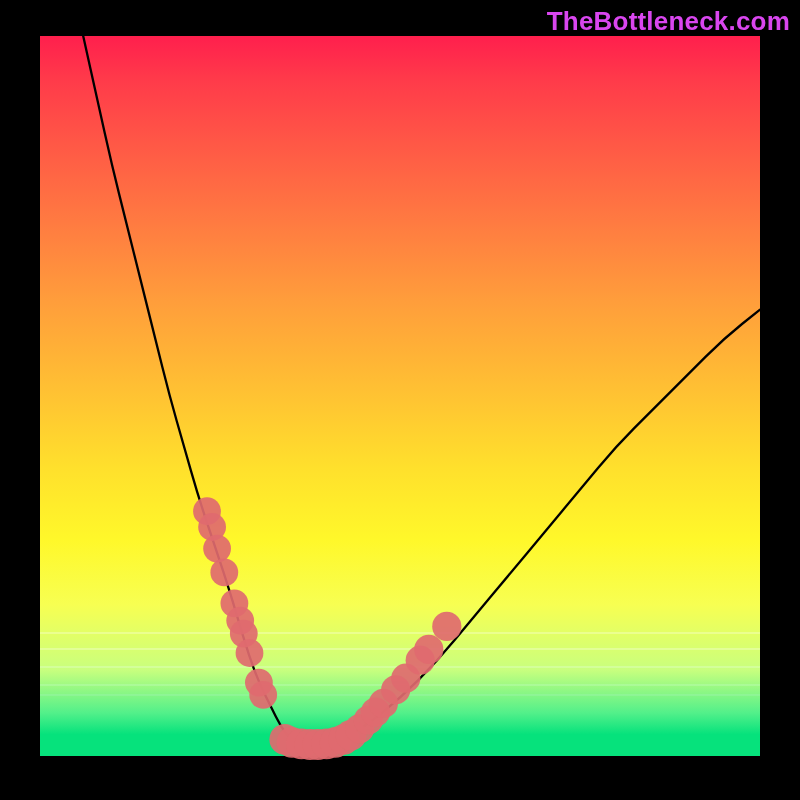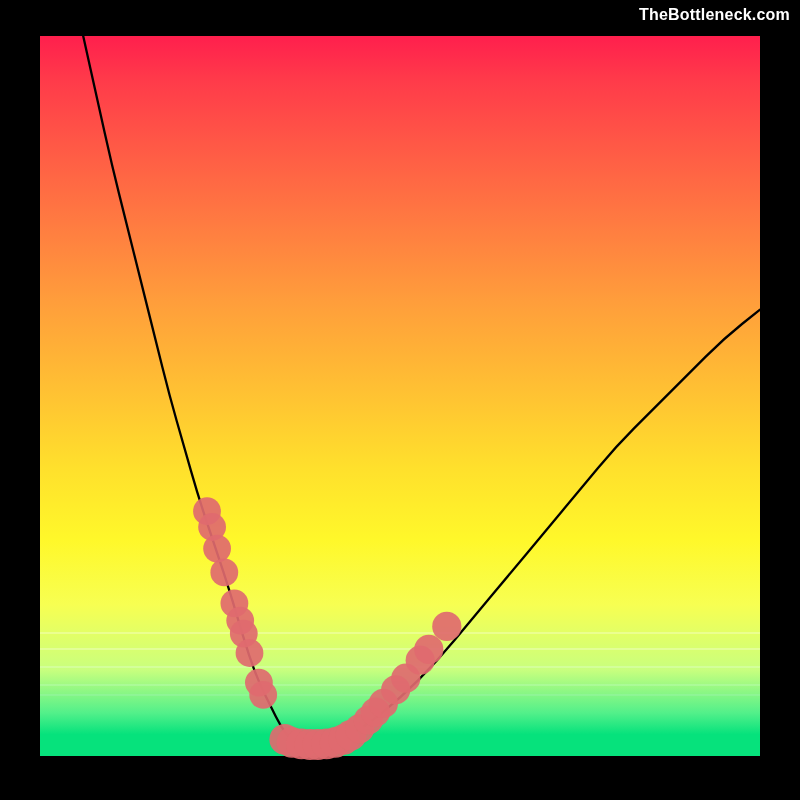--- a/index.html
+++ b/index.html
@@ -14,23 +14,23 @@
   .frame {
     position: relative;
     width: 800px;
     height: 800px;
     background: #000;
   }
   .watermark {
     position: absolute;
     top: 6px;
     right: 10px;
-    font-size: 16px;
+    font-size: 26px;
     font-weight: 600;
-    color: #ffffff;
+    color: #d946ef;
     letter-spacing: 0.2px;
     z-index: 10;
   }
   .plot {
     position: absolute;
     left: 40px;
     top: 36px;
     width: 720px;
     height: 720px;
     background: linear-gradient(

